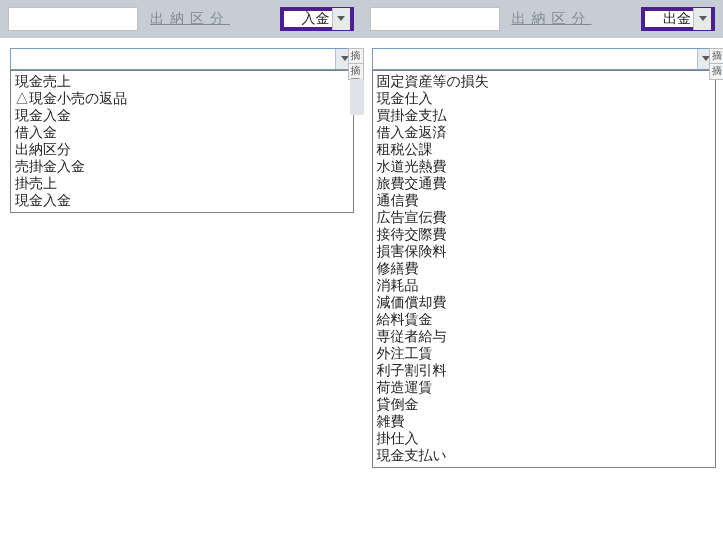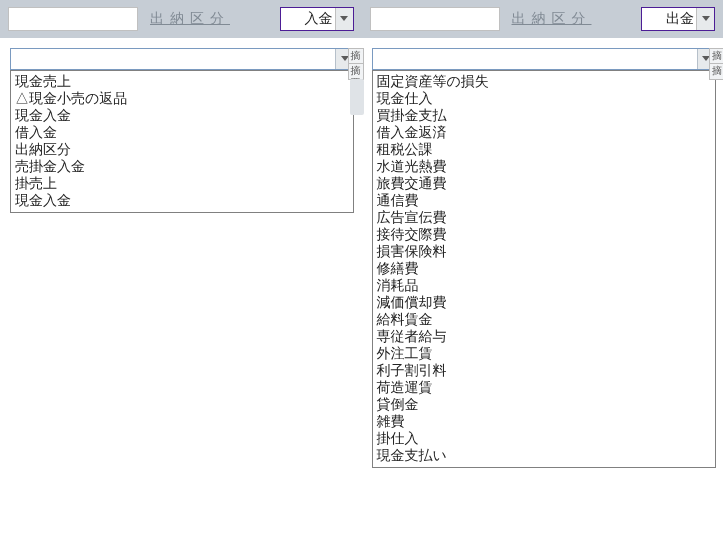--- a/index.html
+++ b/index.html
@@ -39,21 +39,21 @@
     letter-spacing: 6px;
     margin-left: 4px;
     margin-right: auto;
     white-space: nowrap;
     text-decoration: underline;
   }
   .select-small {
     display: flex;
     align-items: center;
     background: #ffffff;
-    border: 1px solid #4c1d95;
+    border: 4px solid #4c1d95;
     height: 24px;
     width: 74px;
     padding-left: 6px;
   }
   .select-small .value {
     flex: 1;
     text-align: right;
     font-size: 14px;
     color: #222;
     padding-right: 2px;

